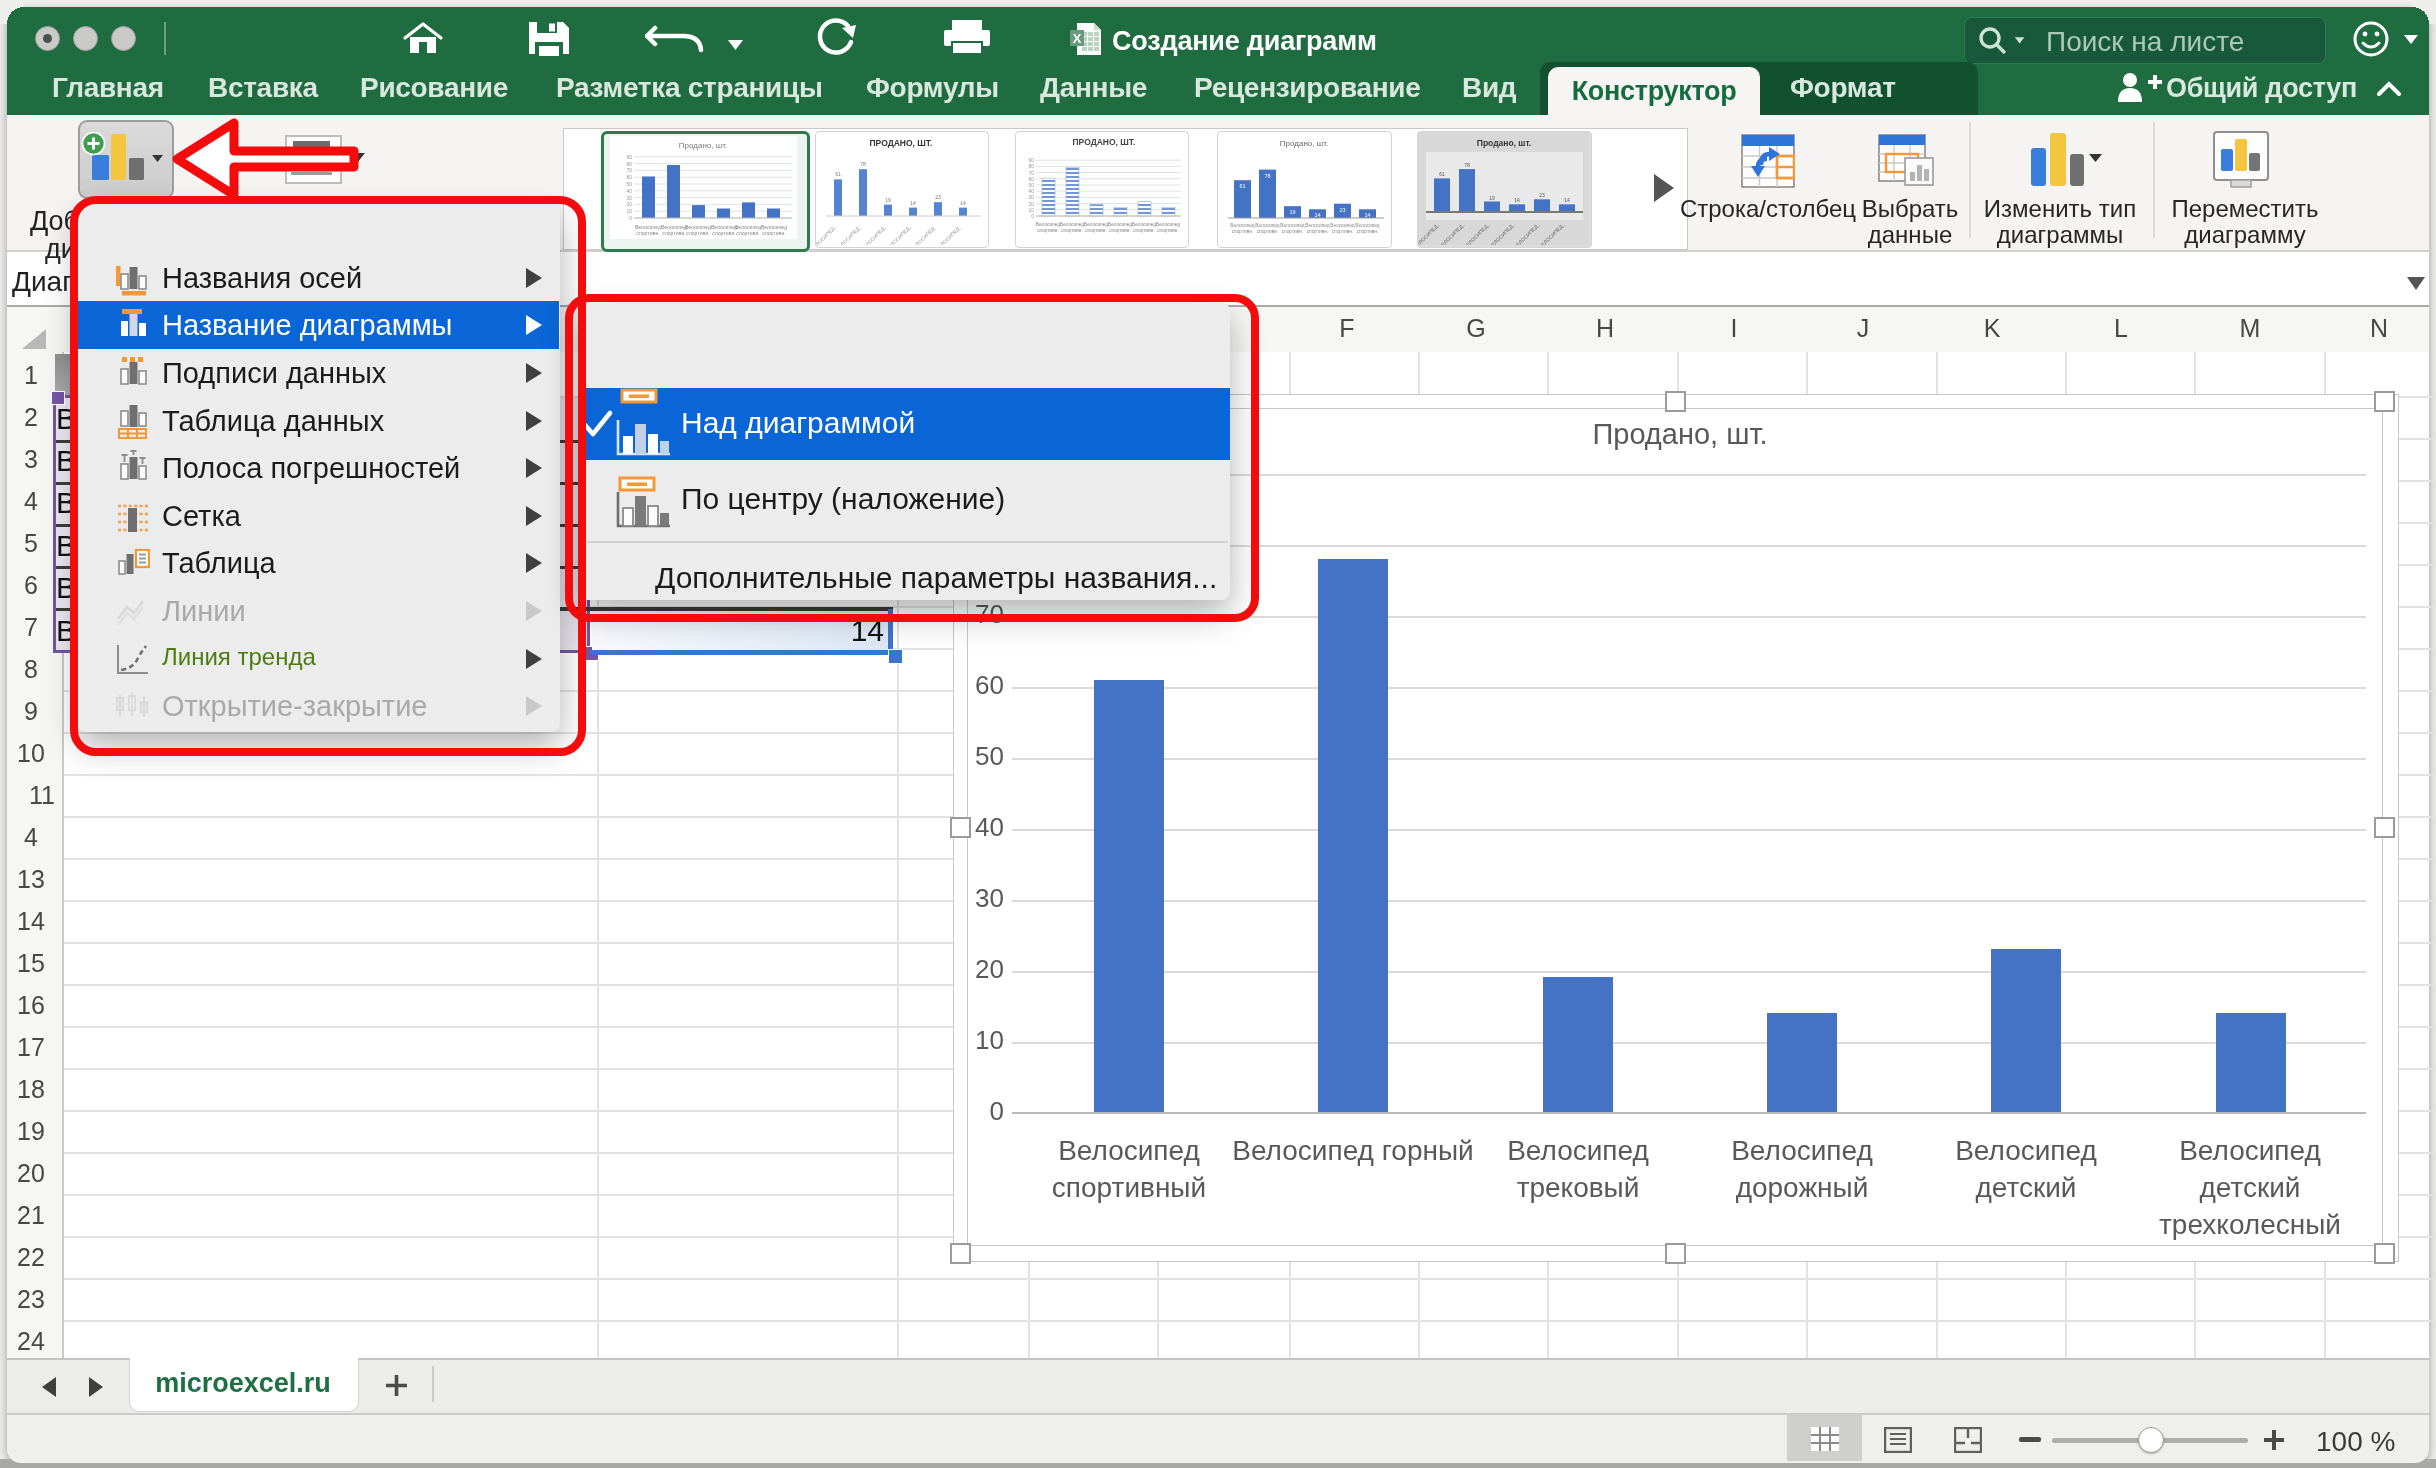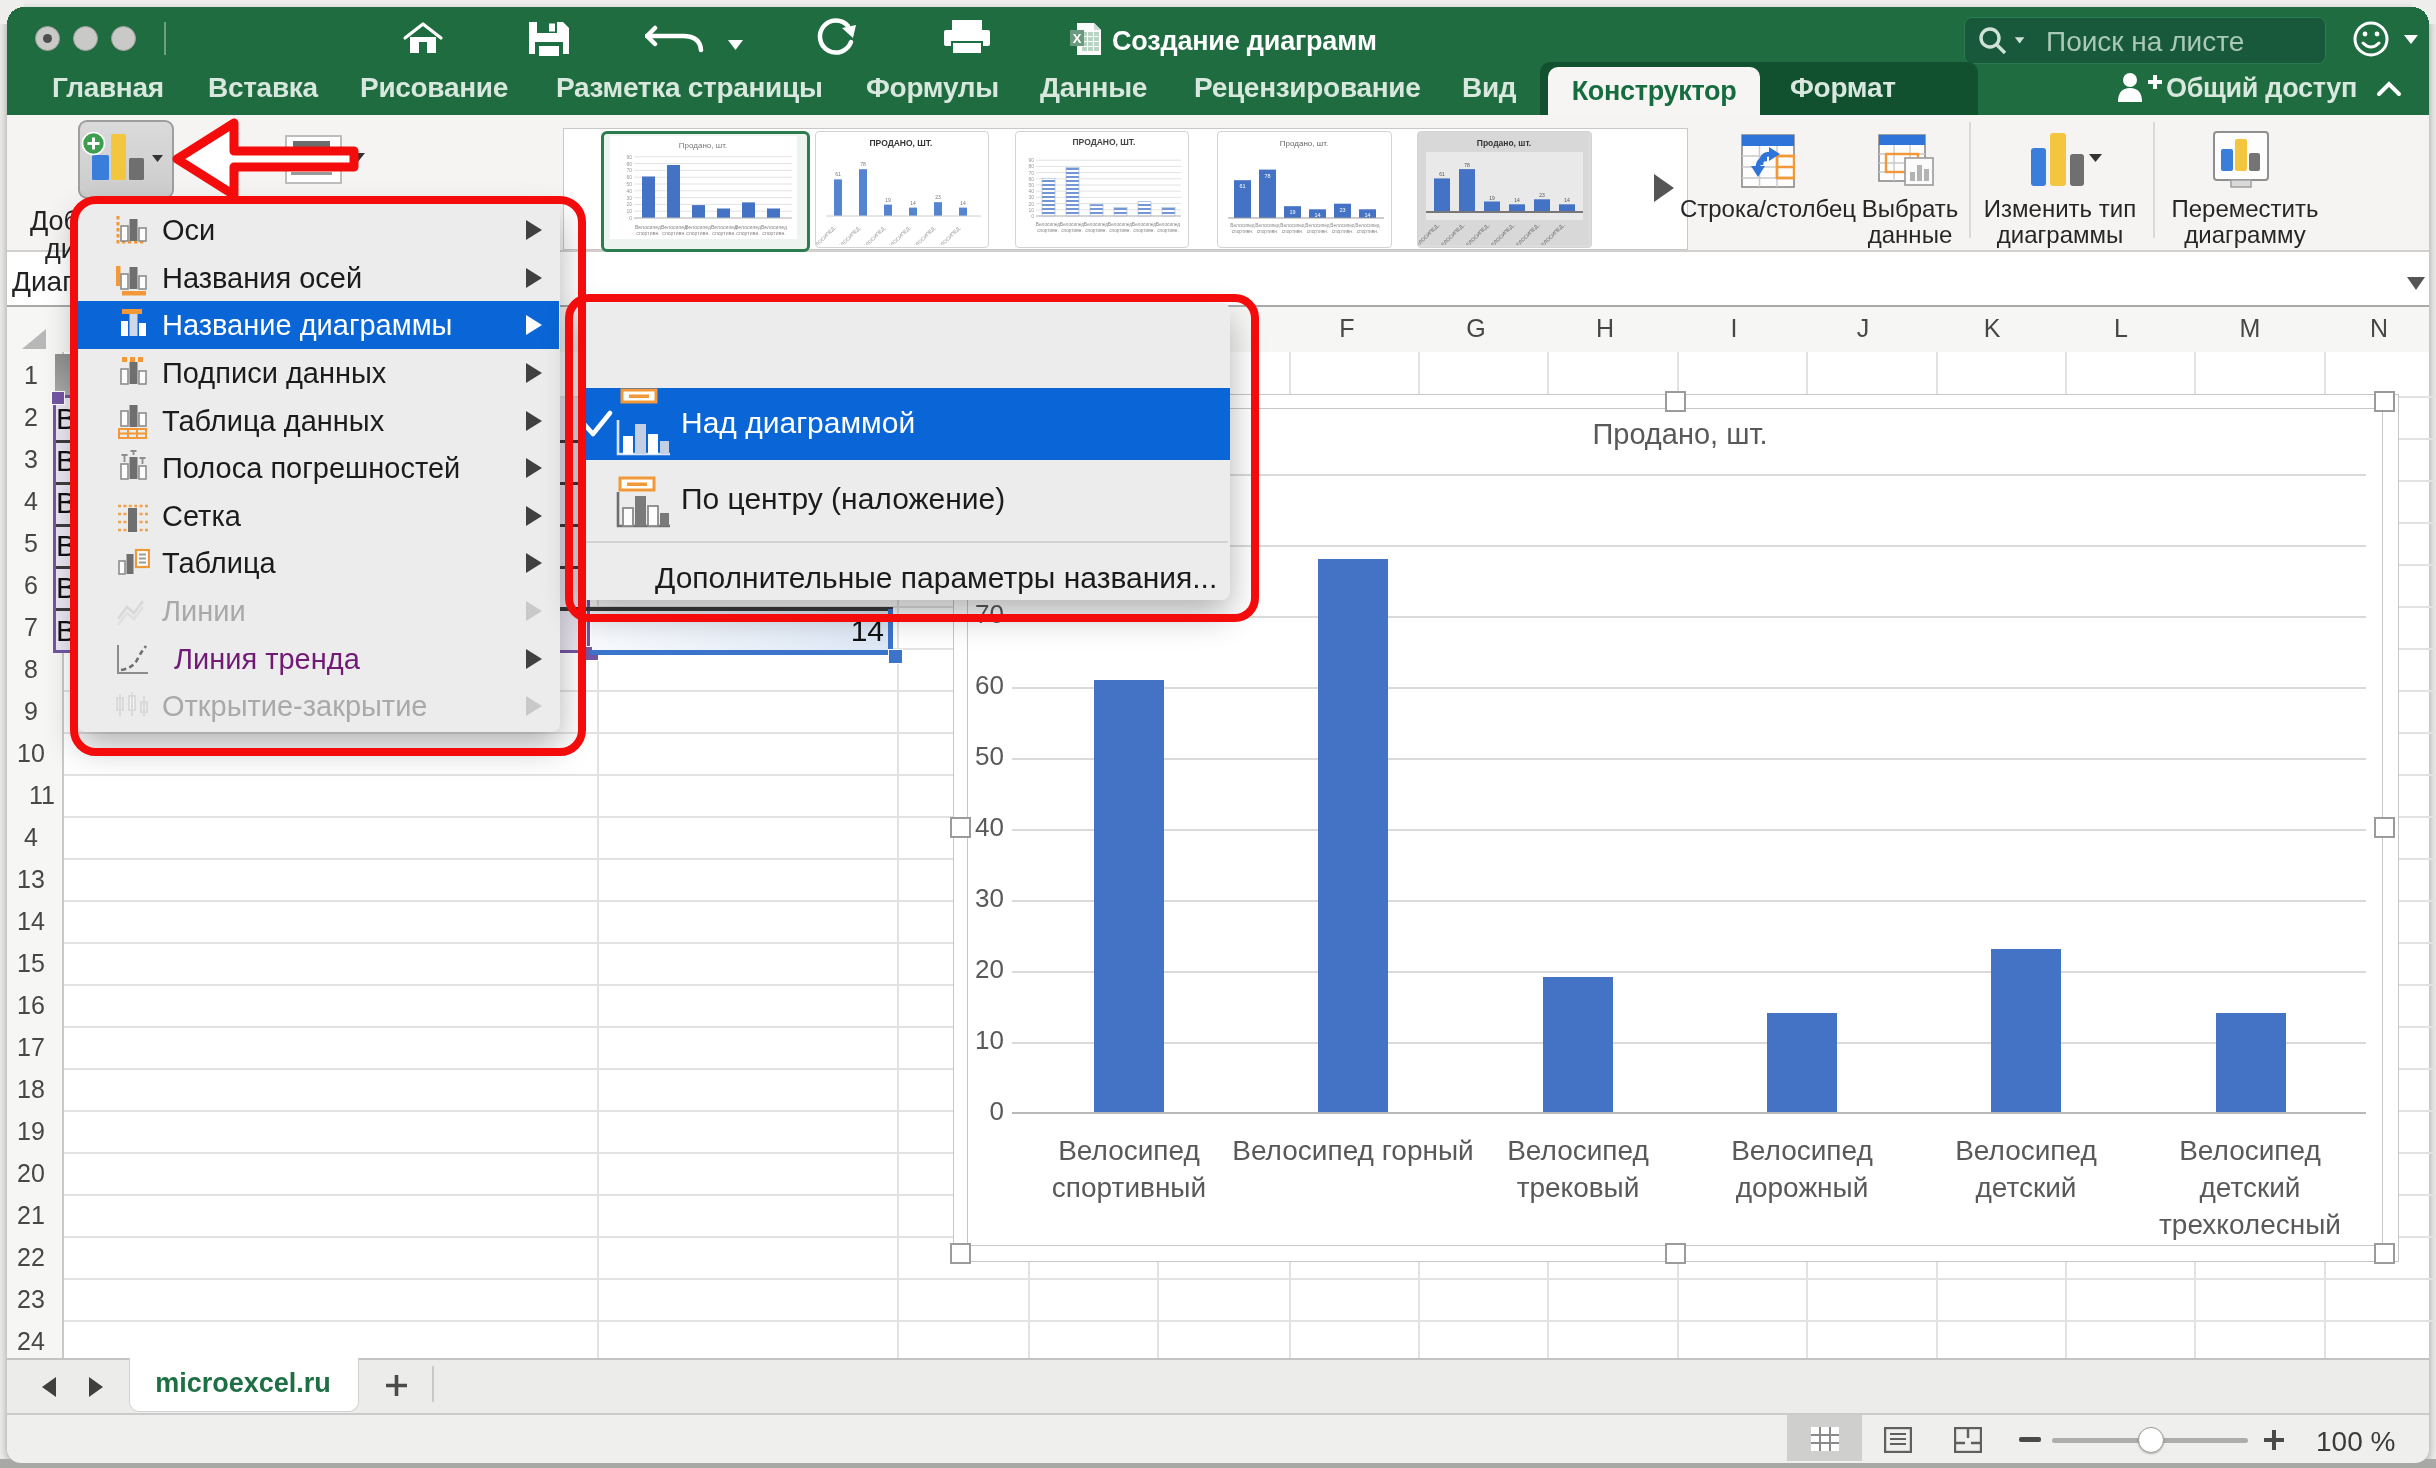--- a/index.html
+++ b/index.html
@@ -569,30 +569,20 @@
     <div class="abs handle" style="left:1665px;top:391px;z-index:23"></div>
     <div class="abs handle" style="left:2374px;top:391px;z-index:23"></div>
     <div class="abs handle" style="left:950px;top:817px;z-index:23"></div>
     <div class="abs handle" style="left:2374px;top:817px;z-index:23"></div>
     <div class="abs handle" style="left:950px;top:1243px;z-index:23"></div>
     <div class="abs handle" style="left:1665px;top:1243px;z-index:23"></div>
     <div class="abs handle" style="left:2374px;top:1243px;z-index:23"></div>
   </div>
 
 <div class="abs" id="menu1">
-    <div class="abs mi" style="top:2.2px;">
-      <svg class="abs" style="left:36px;top:6px;" width="36" height="36" viewBox="0 0 36 36">
-        <path d="M4 4 v26 h28" fill="none" stroke="#f29836" stroke-width="3" stroke-dasharray="3.4 2.6"></path>
-        <rect x="7" y="14" width="7" height="15" fill="#fdfdfd" stroke="#8c8c8c" stroke-width="1.6"></rect>
-        <rect x="15.5" y="7" width="8" height="22" fill="#6f6f6f"></rect>
-        <rect x="25" y="16" width="7" height="13" fill="#fdfdfd" stroke="#8c8c8c" stroke-width="1.6"></rect>
-      </svg>
-      <div class="abs" style="left:84px;top:8px;font-size:29px;color:#1b1b1b;white-space:nowrap;">Оси</div>
-      <div class="abs" style="left:448px;top:14px;width:0;height:0;border-left:16px solid #404040;border-top:10px solid transparent;border-bottom:10px solid transparent;"></div>
-    </div>
     <div class="abs mi" style="top:49.8px;">
       <svg class="abs" style="left:36px;top:6px;" width="36" height="36" viewBox="0 0 36 36">
         <rect x="2" y="6" width="4.5" height="20" fill="#f29836"></rect>
         <rect x="8" y="31" width="24" height="4.5" fill="#f29836"></rect>
         <rect x="7" y="14" width="7" height="15" fill="#fdfdfd" stroke="#8c8c8c" stroke-width="1.6"></rect>
         <rect x="15.5" y="7" width="8" height="22" fill="#6f6f6f"></rect>
         <rect x="25" y="16" width="7" height="13" fill="#fdfdfd" stroke="#8c8c8c" stroke-width="1.6"></rect>
       </svg>
       <div class="abs" style="left:84px;top:8px;font-size:29px;color:#1b1b1b;white-space:nowrap;">Названия осей</div>
       <div class="abs" style="left:448px;top:14px;width:0;height:0;border-left:16px solid #404040;border-top:10px solid transparent;border-bottom:10px solid transparent;"></div>
@@ -666,21 +656,21 @@
         <path d="M4 32 l9 -12 l7 6 l9 -12" fill="none" stroke="#d8d8d8" stroke-width="2.6"></path>
       </svg>
       <div class="abs" style="left:84px;top:8px;font-size:29px;color:#a9a9a9;white-space:nowrap;">Линии</div>
       <div class="abs" style="left:448px;top:14px;width:0;height:0;border-left:16px solid #c9c9c9;border-top:10px solid transparent;border-bottom:10px solid transparent;"></div>
     </div>
     <div class="abs mi" style="top:430.6px;">
       <svg class="abs" style="left:36px;top:6px;" width="36" height="36" viewBox="0 0 36 36">
         <path d="M4 4 v28 h30" fill="none" stroke="#8c8c8c" stroke-width="2"></path>
         <path d="M7 29 q12 -2 16 -10 q4 -8 9 -14" fill="none" stroke="#6f6f6f" stroke-width="2.6" stroke-dasharray="5 3.4"></path>
       </svg>
-      <div class="abs" style="left:96px;top:8px;font-size:29px;color:#701a75;white-space:nowrap;">Линия тренда</div>
+      <div class="abs" style="left:84px;top:8px;font-size:24px;color:#4d7c0f;white-space:nowrap;">Линия тренда</div>
       <div class="abs" style="left:448px;top:14px;width:0;height:0;border-left:16px solid #404040;border-top:10px solid transparent;border-bottom:10px solid transparent;"></div>
     </div>
     <div class="abs mi" style="top:478.2px;">
       <svg class="abs" style="left:36px;top:6px;opacity:.55;" width="36" height="36" viewBox="0 0 36 36">
         <path d="M6 6 v22 M3 10 h6 v12 h-6 z" stroke="#cdcdcd" stroke-width="2" fill="#eee"></path>
         <path d="M18 4 v24 M15 8 h6 v14 h-6 z" stroke="#cdcdcd" stroke-width="2" fill="#fff"></path>
         <path d="M30 8 v20 M27 14 h6 v10 h-6 z" stroke="#cdcdcd" stroke-width="2" fill="#eee"></path>
       </svg>
       <div class="abs" style="left:84px;top:8px;font-size:29px;color:#a9a9a9;white-space:nowrap;">Открытие-закрытие</div>
       <div class="abs" style="left:448px;top:14px;width:0;height:0;border-left:16px solid #c9c9c9;border-top:10px solid transparent;border-bottom:10px solid transparent;"></div>

